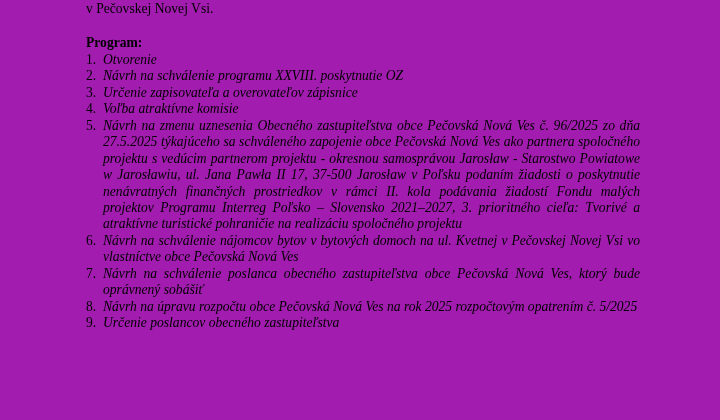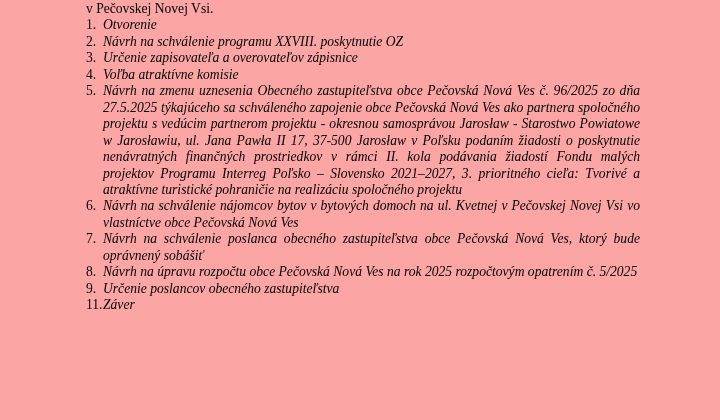--- a/index.html
+++ b/index.html
@@ -4,21 +4,21 @@
 <style>
   html, body {
     margin: 0;
     padding: 0;
     background: #ffffff;
   }
   .page {
     position: relative;
     width: 720px;
     height: 420px;
-    background: #fca5a5;
+    background: #a21caf;
     overflow: hidden;
     font-family: "Liberation Serif", "DejaVu Serif", serif;
     color: #000000;
   }
   .content {
     position: absolute;
     left: 86px;
     top: 1px;
     width: 554px;
     font-size: 13.6px;
@@ -54,20 +54,21 @@
   }
 </style>
 </head>
 <body>
 
 <div class="page">
   <div class="content">
 
     <p class="intro">v Pečovskej Novej Vsi.</p>
 
+    <p class="heading">Program:</p>
 
     <div class="agenda">
       <div class="agenda-item">
         <span class="num">1.</span>
         <div class="txt">Otvorenie</div>
       </div>
       <div class="agenda-item">
         <span class="num">2.</span>
         <div class="txt">Návrh na schválenie programu XXVIII. poskytnutie OZ</div>
       </div>
@@ -92,20 +93,16 @@
         <div class="txt">Návrh na schválenie poslanca obecného zastupiteľstva obce Pečovská Nová Ves, ktorý bude oprávnený sobášiť</div>
       </div>
       <div class="agenda-item">
         <span class="num">8.</span>
         <div class="txt">Návrh na úpravu rozpočtu obce Pečovská Nová Ves na rok 2025 rozpočtovým opatrením č. 5/2025</div>
       </div>
       <div class="agenda-item">
         <span class="num">9.</span>
         <div class="txt">Určenie poslancov obecného zastupiteľstva</div>
       </div>
-      <div class="agenda-item">
-        <span class="num">11.</span>
-        <div class="txt">Záver</div>
-      </div>
     </div>
 
   </div>
 </div>
 
 </body></html>

